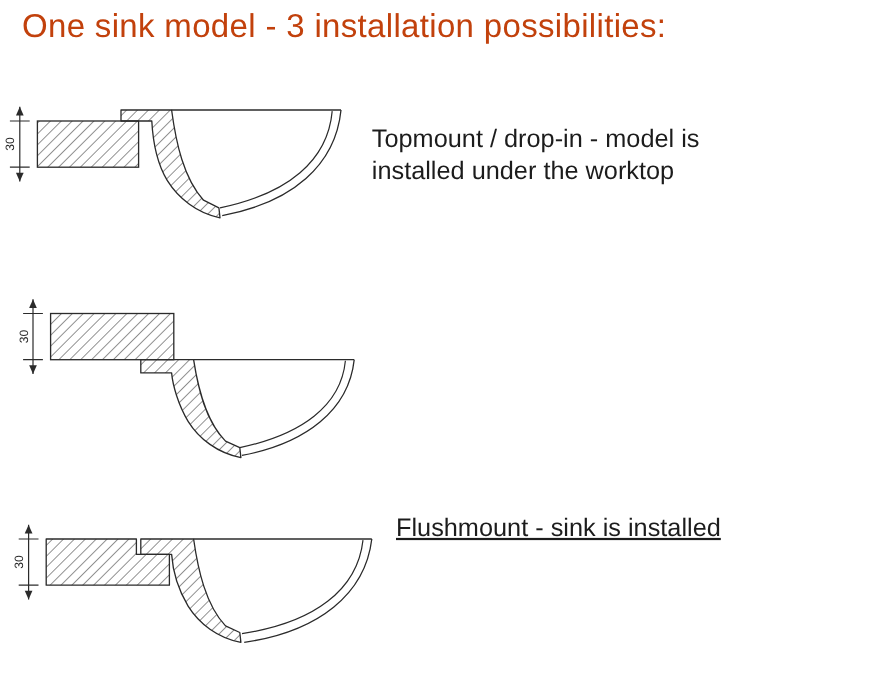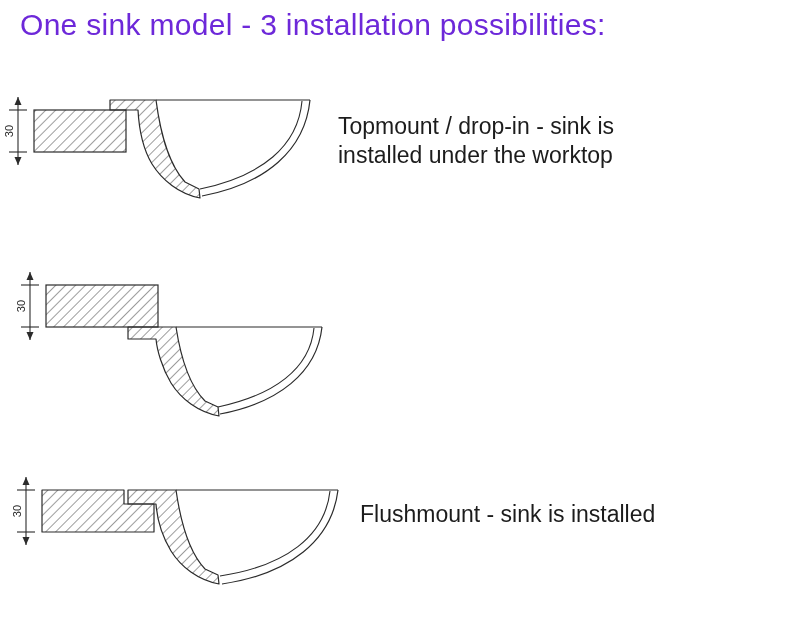--- a/index.html
+++ b/index.html
@@ -15,36 +15,36 @@
     font-family: "Liberation Sans", sans-serif;
     color: #1c1c1c;
   }
   .page-title {
     position: absolute;
     left: 20px;
     top: 8px;
     font-size: 30px;
     font-weight: 400;
     letter-spacing: 0.3px;
-    color: #6d28d9;
+    color: #c2410c;
     white-space: nowrap;
   }
   .drawing {
     position: absolute;
   }
   .caption {
     position: absolute;
     font-size: 23px;
     line-height: 29px;
     color: #1c1c1c;
     white-space: nowrap;
   }
   #cap1 { left: 338px; top: 112px; }
   #cap2 { left: 342px; top: 322px; }
-  #cap3 { left: 360px; top: 500px; }
+  #cap3 { left: 360px; top: 465px; text-decoration: underline; }
   #draw1 { left: 4px;  top: 72px;  }
   #draw2 { left: 16px; top: 255px; }
   #draw3 { left: 12px; top: 456px; }
   svg text { font-family: "Liberation Sans", sans-serif; }
 </style>
 </head>
 <body>
 
 <div>
 
@@ -67,21 +67,21 @@
       <line x1="5" y1="80" x2="23" y2="80"></line>
       <text transform="translate(9 59) rotate(-90)" text-anchor="middle" font-size="11" fill="#2b2b2b" stroke="none">30</text>
     </g>
     <rect x="30" y="38" width="92" height="42" fill="url(#hatch)" stroke="#2b2b2b" stroke-width="1.2"></rect>
     <path d="M106,38 L106,28 L152,28 C156,58 163,90 181,110 L195,117 L196,126 C175,122 158,108 148,92 C139,77 135,57 134,38 Z" fill="url(#hatch)" stroke="#2b2b2b" stroke-width="1.2" stroke-linejoin="round"></path>
     <path d="M152,28 H306" fill="none" stroke="#2b2b2b" stroke-width="1.2"></path>
     <path d="M306,28 C301,78 262,112 198,124" fill="none" stroke="#2b2b2b" stroke-width="1.2"></path>
     <path d="M298,29 C294,74 258,104 196,117" fill="none" stroke="#2b2b2b" stroke-width="1.1"></path>
   </svg>
   <div id="cap1" class="caption">
-    <div>Topmount / drop-in - sink is</div>
+    <div>Topmount / drop-in - model is</div>
     <div>installed under the worktop</div>
   </div>
 
   <svg id="draw2" class="drawing" width="330" height="170" viewBox="0 0 330 170">
     <g stroke="#2b2b2b" stroke-width="1.1">
       <line x1="14" y1="17" x2="14" y2="85"></line>
       <polygon points="14,17 10.5,25 17.5,25" fill="#2b2b2b" stroke="none"></polygon>
       <polygon points="14,85 10.5,77 17.5,77" fill="#2b2b2b" stroke="none"></polygon>
       <line x1="5" y1="30" x2="23" y2="30"></line>
       <line x1="5" y1="72" x2="23" y2="72"></line>

